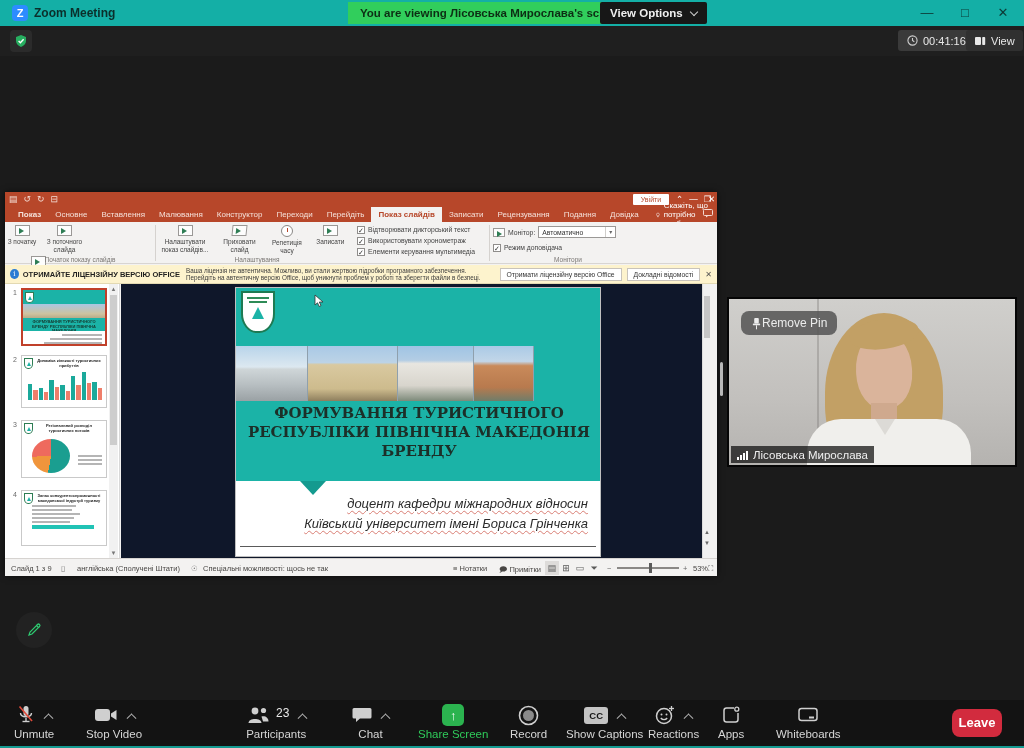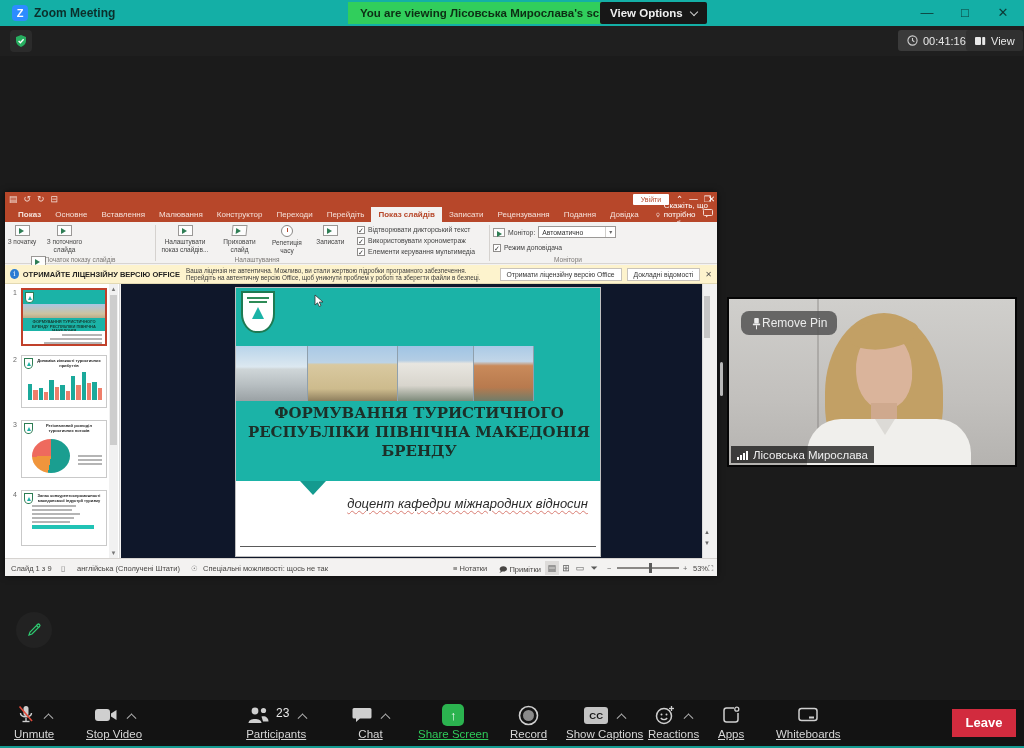--- a/index.html
+++ b/index.html
@@ -115,27 +115,27 @@
 
   .divider-handle { position:absolute; left:720px; top:362px; width:3px; height:34px; background:#b9b9b9; border-radius:2px; }
 
   .pencil-btn { position:absolute; left:16px; top:612px; width:36px; height:36px; border-radius:50%; background:#222; display:flex; align-items:center; justify-content:center; }
 
   
   .toolbar { position:absolute; left:0; top:700px; width:1024px; height:46px; background:#131313; }
   .bottom-accent { position:absolute; left:0; top:746px; width:1024px; height:2px; background:#149a91; }
   .tbtn { position:absolute; top:4px; display:flex; flex-direction:column; align-items:center; }
   .tbtn .ico-row { height:22px; display:flex; align-items:center; gap:10px; }
-  .tbtn .lbl { font-size:11.5px; color:#d6d6d6; margin-top:2px; white-space:nowrap;text-decoration:underline; }
+  .tbtn .lbl { font-size:11.5px; color:#d6d6d6; margin-top:2px; white-space:nowrap; }
   .chev-up { width:7px; height:7px; border-left:1.6px solid #b5b5b5; border-top:1.6px solid #b5b5b5; transform:rotate(45deg) translate(2px,2px); }
   .count { font-size:12px; color:#e8e8e8; margin-left:-4px; align-self:flex-start; padding-top:2px; }
   .share-sq { width:22px; height:22px; background:#2bb34f; border-radius:5px; display:flex; align-items:center; justify-content:center; color:#fff; font-size:13px; font-weight:bold; }
   .lbl-green { color:#2fcb5a !important; }
   .cc-badge { width:24px; height:17px; background:#c4c4c4; border-radius:3px; color:#161616; font-size:9.5px; font-weight:bold; text-align:center; line-height:17px; }
-  .leave-btn { position:absolute; left:952px; top:9px; width:64px; height:28px; background:#d22b3e; border-radius:0; color:#fff; font-size:13px; font-weight:bold; text-align:center; line-height:28px; }
+  .leave-btn { position:absolute; left:952px; top:9px; width:50px; height:28px; background:#d22b3e; border-radius:8px; color:#fff; font-size:13px; font-weight:bold; text-align:center; line-height:28px; }
 </style>
 </head>
 <body>
 
 <div class="screen">
 
   <div class="titlebar">
     <div class="zoom-logo">Z</div>
     <div class="app-title">Zoom Meeting</div>
     <div class="banner">You are viewing Лісовська Мирослава's screen</div>
@@ -393,20 +393,21 @@
             <div style="width:68px;background:linear-gradient(180deg,#b3cfe8 0%,#ccdce c 30%,#e3e1da 36%,#cfcdc4 70%,#5d7a52 100%);"></div>
           </div>
           <div class="slide-title">
             <div>ФОРМУВАННЯ ТУРИСТИЧНОГО</div>
             <div>РЕСПУБЛІКИ ПІВНІЧНА МАКЕДОНІЯ</div>
             <div>БРЕНДУ</div>
           </div>
           <div class="pointer"></div>
           <div class="authors">
             <div><span>доцент кафедри міжнародних відносин</span></div>
+            <div><span>Київський університет імені Бориса Грінченка</span></div>
           </div>
           <div class="slide-rule"></div>
         </div>
         <div class="mainscroll">
           <span class="mthumb"></span>
           <span class="marr" style="top:243px;">▲</span>
           <span class="marr" style="top:254px;">▼</span>
         </div>
       </div>
     </div>

